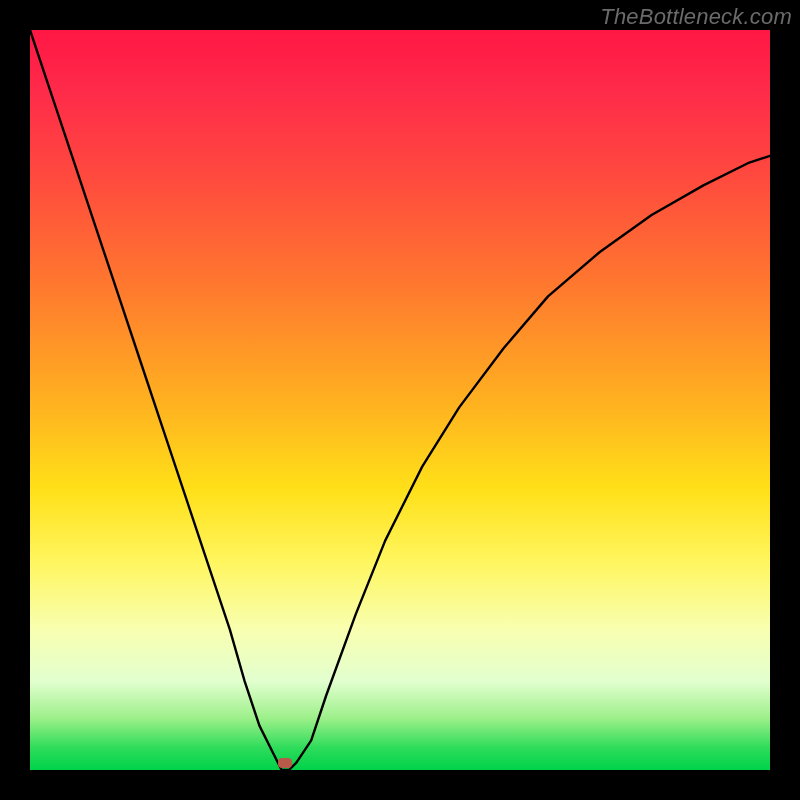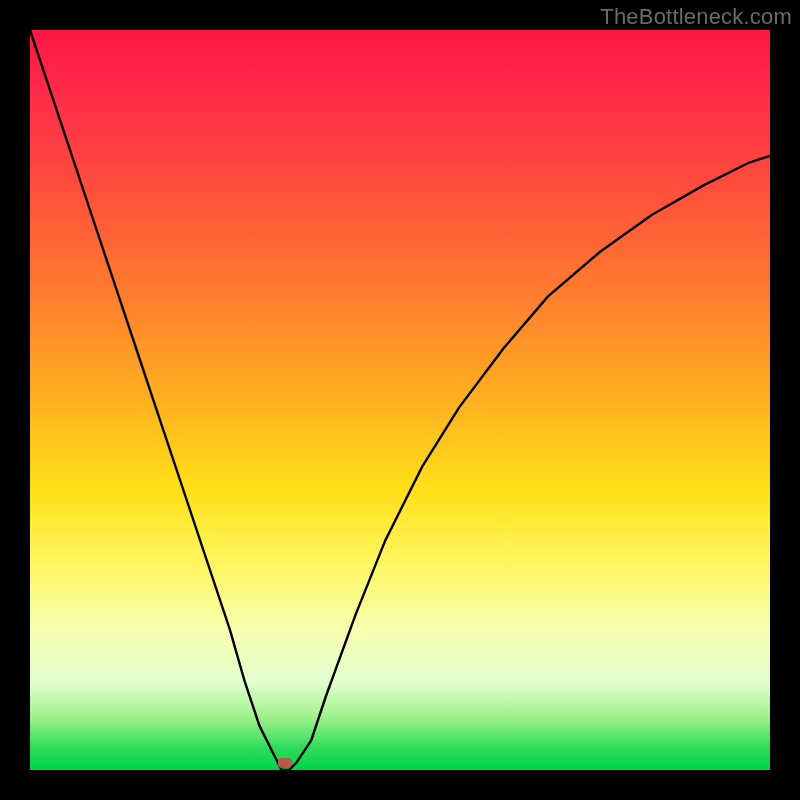--- a/index.html
+++ b/index.html
@@ -49,20 +49,21 @@
   }
   .watermark {
     position: absolute;
     top: 4px;
     right: 8px;
     color: #6a6a6a;
     font-size: 22px;
     font-weight: 500;
     letter-spacing: 0.2px;
     user-select: none;
+    font-style: italic;
   }
   .marker {
     position: absolute;
     width: 14px;
     height: 10px;
     border-radius: 4px;
     background: #b75a4a;
     transform: translate(-50%, -50%);
   }
 </style>

